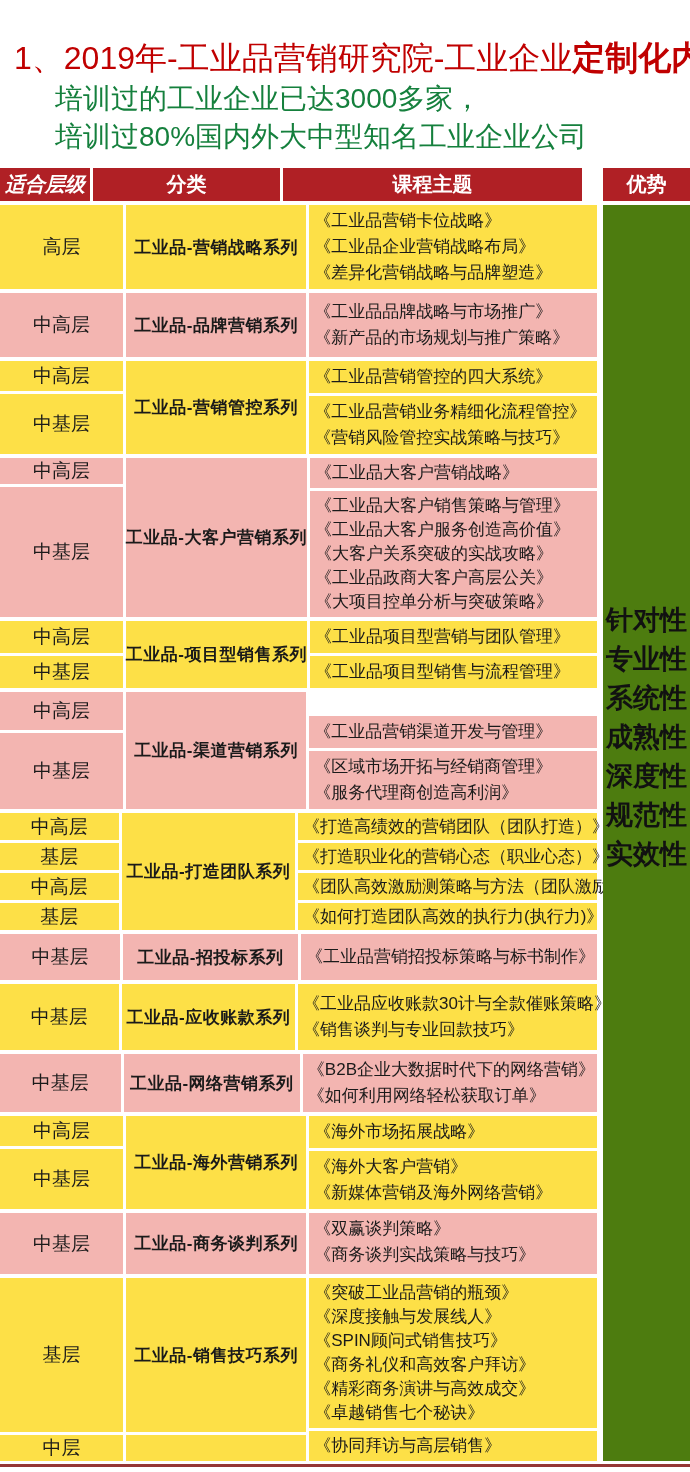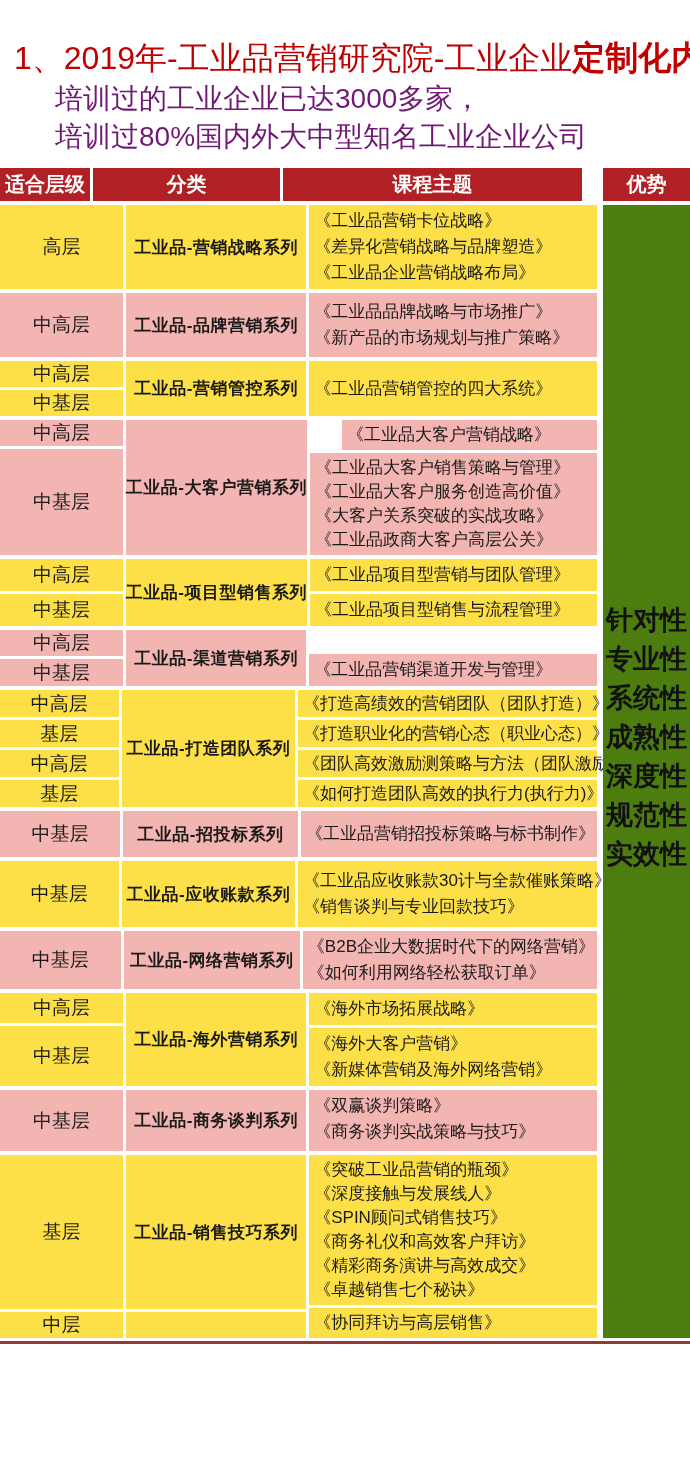--- a/index.html
+++ b/index.html
@@ -12,34 +12,34 @@
   .page { width:690px; height:1472px; padding-top:36px; position:relative; }
 
   
   .title {
     margin-left:14px; font-size:32px; color:#C00000;
     letter-spacing:0px; white-space:nowrap; line-height:44px;
   }
   .title strong { font-weight:bold; font-size:33px; }
   .subtitle {
     margin-left:55px; font-size:28px; font-weight:500;
-    color:#701a75; line-height:38px; white-space:nowrap;
+    color:#15803d; line-height:38px; white-space:nowrap;
   }
 
   
   .table-area { display:flex; gap:6px; margin-top:12px; }
   .main-col { width:597px; display:flex; flex-direction:column; gap:4px; }
   .adv-col  { width:87px;  display:flex; flex-direction:column; gap:4px; }
 
   .header-row { display:flex; gap:3px; flex:0 0 33px; height:33px; }
   .hcell {
     background:#B02025; color:#fff; font-weight:bold; font-size:20px;
     display:flex; align-items:center; justify-content:center; white-space:nowrap;
   }
-  .hcell.c1 { width:90px; } .hcell.c2 { width:187px; } .hcell.c3 { width:299px; }
+  .hcell.c1 { width:90px;font-style:italic; } .hcell.c2 { width:187px; } .hcell.c3 { width:299px; }
   .adv-header { height:33px; flex:0 0 33px; width:87px; }
 
   .adv-body {
     flex:1 1 auto; background:#4d7c0f; padding-top:396px; text-align:center;
   }
   .adv-item { font-size:27px; font-weight:bold; line-height:39px; color:#111; white-space:nowrap; }
 
   .group { display:flex; gap:3px; }
   .lv-col     { width:128px; display:flex; flex-direction:column; gap:3px; }
   .cat-col    { width:187px; display:flex; flex-direction:column; gap:3px; }
@@ -97,22 +97,22 @@
           <div class="group tone-gray" data-gi="0">
             <div class="lv-col">
               <div class="cell lv-cell" style="flex: 3 1 0%;">高层</div>
             </div>
             <div class="cat-col">
               <div class="cell cat-cell" style="flex: 3 1 0%;">工业品-营销战略系列</div>
             </div>
             <div class="course-col">
               <div class="cell course-block" style="flex: 3 1 auto;">
                 <div class="course-line">《工业品营销卡位战略》</div>
+                <div class="course-line">《工业品企业营销战略布局》</div>
                 <div class="course-line">《差异化营销战略与品牌塑造》</div>
-                <div class="course-line">《工业品企业营销战略布局》</div>
               </div>
             </div>
           </div>
           <div class="group tone-pink" data-gi="1">
             <div class="lv-col">
               <div class="cell lv-cell" style="flex: 2 1 0%;">中高层</div>
             </div>
             <div class="cat-col">
               <div class="cell cat-cell" style="flex: 2 1 0%;">工业品-品牌营销系列</div>
             </div>
@@ -128,39 +128,44 @@
               <div class="cell lv-cell" style="flex: 1 1 0%;">中高层</div>
               <div class="cell lv-cell" style="flex: 2 1 0%;">中基层</div>
             </div>
             <div class="cat-col">
               <div class="cell cat-cell" style="flex: 3 1 0%;">工业品-营销管控系列</div>
             </div>
             <div class="course-col">
               <div class="cell course-block" style="flex: 1 1 auto;">
                 <div class="course-line">《工业品营销管控的四大系统》</div>
               </div>
+              <div class="cell course-block" style="flex: 2 1 auto;">
+                <div class="course-line">《工业品营销业务精细化流程管控》</div>
+                <div class="course-line">《营销风险管控实战策略与技巧》</div>
+              </div>
             </div>
           </div>
           <div class="group tone-pink" data-gi="3">
             <div class="lv-col">
               <div class="cell lv-cell" style="flex: 1 1 0%;">中高层</div>
               <div class="cell lv-cell" style="flex: 5 1 0%;">中基层</div>
             </div>
             <div class="cat-col">
               <div class="cell cat-cell" style="flex: 6 1 0%;">工业品-大客户营销系列</div>
             </div>
             <div class="course-col">
-              <div class="cell course-block" style="flex: 1 1 auto; margin-left: 32px;">
+              <div class="cell course-block" style="flex: 1 1 auto;">
                 <div class="course-line">《工业品大客户营销战略》</div>
               </div>
               <div class="cell course-block" style="flex: 5 1 auto;">
                 <div class="course-line">《工业品大客户销售策略与管理》</div>
                 <div class="course-line">《工业品大客户服务创造高价值》</div>
                 <div class="course-line">《大客户关系突破的实战攻略》</div>
                 <div class="course-line">《工业品政商大客户高层公关》</div>
+                <div class="course-line">《大项目控单分析与突破策略》</div>
               </div>
             </div>
           </div>
           <div class="group tone-gray" data-gi="4">
             <div class="lv-col">
               <div class="cell lv-cell" style="flex: 1 1 0%;">中高层</div>
               <div class="cell lv-cell" style="flex: 1 1 0%;">中基层</div>
             </div>
             <div class="cat-col">
               <div class="cell cat-cell" style="flex: 2 1 0%;">工业品-项目型销售系列</div>
@@ -178,20 +183,24 @@
             <div class="lv-col">
               <div class="cell lv-cell" style="flex: 1 1 0%;">中高层</div>
               <div class="cell lv-cell" style="flex: 2 1 0%;">中基层</div>
             </div>
             <div class="cat-col">
               <div class="cell cat-cell" style="flex: 3 1 0%;">工业品-渠道营销系列</div>
             </div>
             <div class="course-col">
               <div class="cell course-block" style="flex: 1 1 auto; margin-top: 24px;">
                 <div class="course-line">《工业品营销渠道开发与管理》</div>
+              </div>
+              <div class="cell course-block" style="flex: 2 1 auto;">
+                <div class="course-line">《区域市场开拓与经销商管理》</div>
+                <div class="course-line">《服务代理商创造高利润》</div>
               </div>
             </div>
           </div>
           <div class="group tone-gray" data-gi="6">
             <div class="lv-col">
               <div class="cell lv-cell" style="flex: 1 1 0%;">中高层</div>
               <div class="cell lv-cell" style="flex: 1 1 0%;">基层</div>
               <div class="cell lv-cell" style="flex: 1 1 0%;">中高层</div>
               <div class="cell lv-cell" style="flex: 1 1 0%;">基层</div>
             </div>

